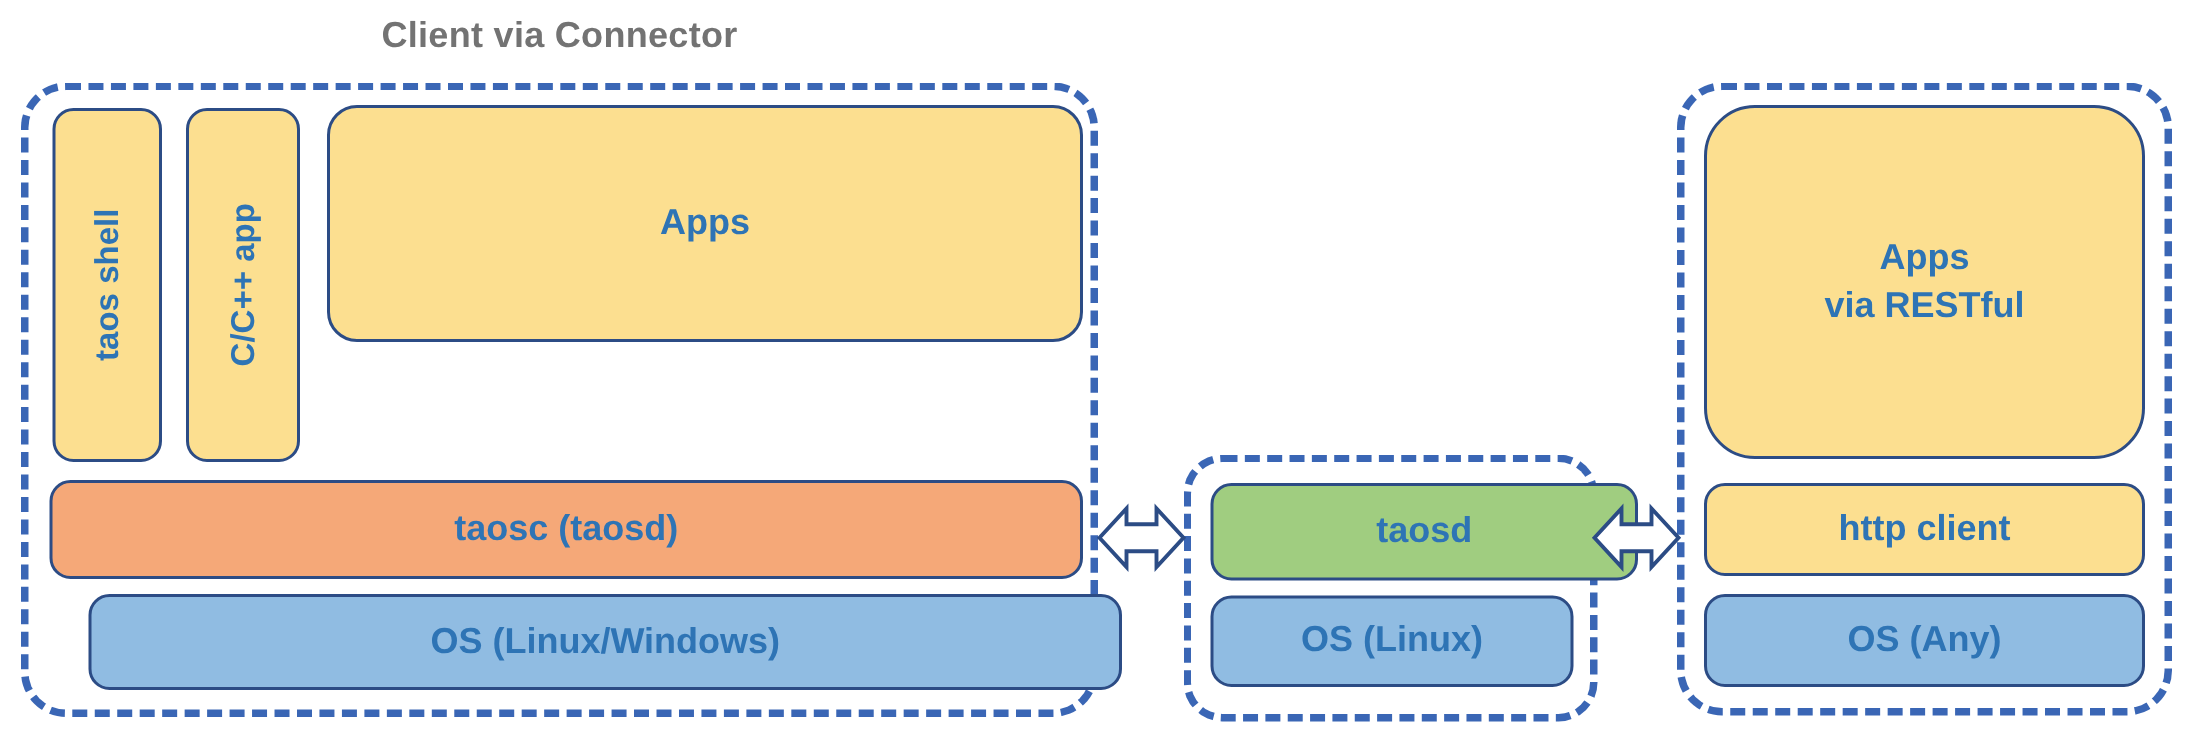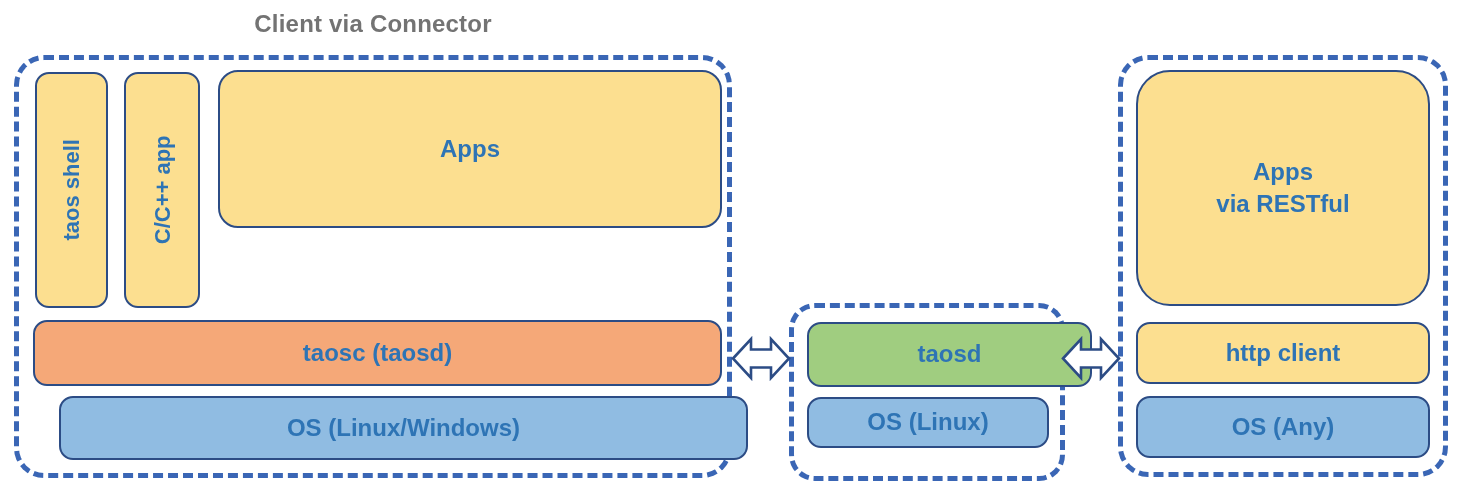--- a/index.html
+++ b/index.html
@@ -76,21 +76,21 @@
   </div>
 
   <div class="box" style="left: 33px; top: 396px; width: 689px; height: 64px; background-color: rgb(144, 188, 226); margin-left: 26px;">
     <span class="lbl">OS (Linux/Windows)</span>
   </div>
 
   <div class="box" style="left: 807px; top: 322px; width: 285px; height: 65px; background-color: rgb(160, 205, 128);">
     <span class="lbl">taosd</span>
   </div>
 
-  <div class="box" style="left: 807px; top: 397px; width: 242px; height: 51px; background-color: rgb(144, 188, 226);">
+  <div class="box" style="left: 807px; top: 397px; width: 242px; height: 61px; background-color: rgb(144, 188, 226);">
     <span class="lbl">OS (Linux)</span>
   </div>
 
   <div class="box" style="left: 1136px; top: 70px; width: 294px; height: 236px; border-radius: 34px; background-color: rgb(252, 223, 144);">
     <span class="lbl">Apps
 via RESTful</span>
   </div>
 
   <div class="box" style="left: 1136px; top: 322px; width: 294px; height: 62px; background-color: rgb(252, 223, 144);">
     <span class="lbl">http client</span>

